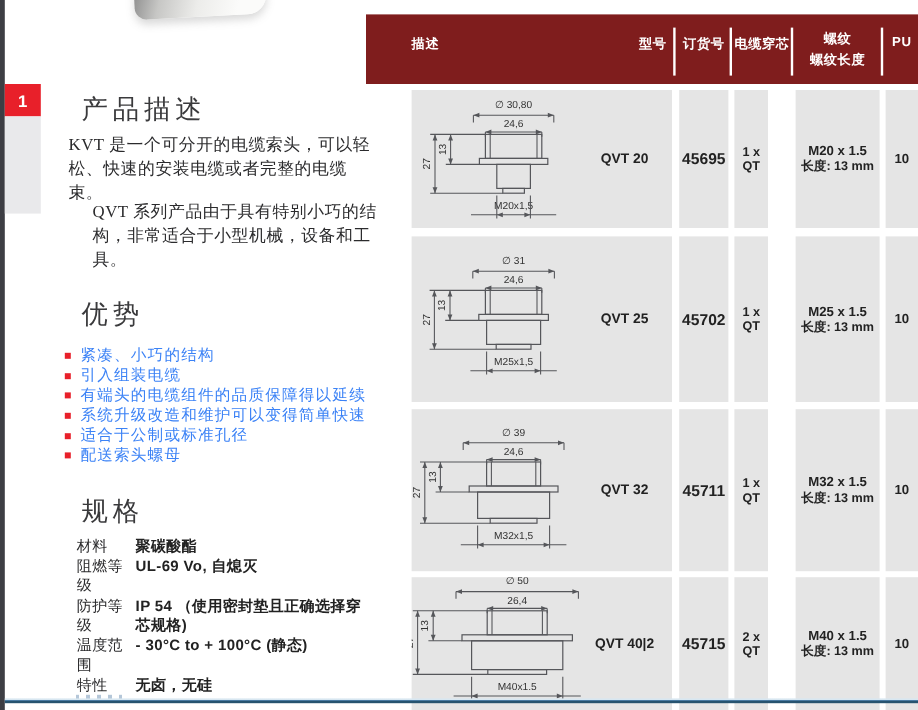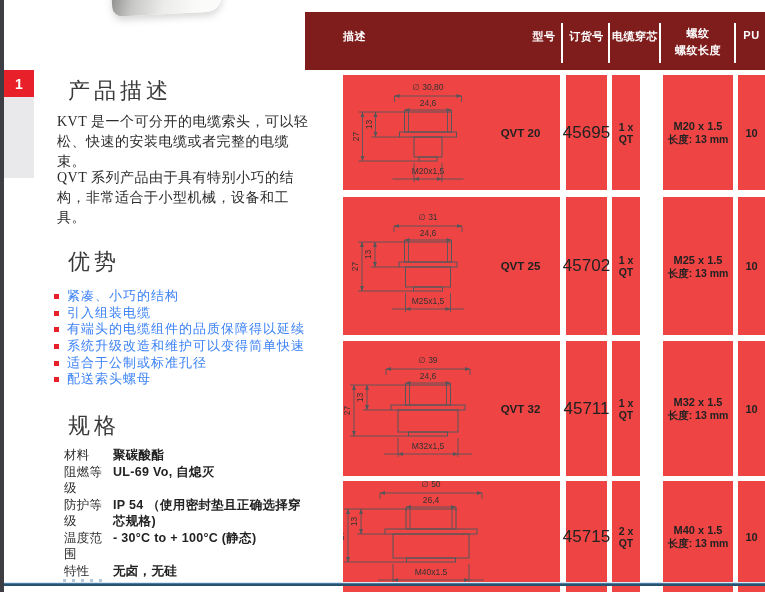--- a/index.html
+++ b/index.html
@@ -31,28 +31,28 @@
       font-family:"Liberation Serif","DejaVu Serif",serif;}
   .spec-value{width:192px;flex:0 0 192px;color:#222;font-weight:600;}
   
   .gtable{position:absolute;left:305px;top:12px;width:460px;height:580px;}
   .ghead{position:absolute;left:0;top:0;width:460px;height:58px;background:#7f1d1d;color:#fff;}
   .ghead .hl{position:absolute;font-size:11px;font-weight:bold;letter-spacing:.5px;text-align:center;}
   .sep{position:absolute;top:11px;height:40px;width:1.5px;background:#fff;}
   .s1{left:256px}.s2{left:303px}.s3{left:354px}.s4{left:429px}
   .grow{position:absolute;left:0;width:460px;}
   .r0{top:63px;height:115px}.r1{top:185px;height:138px}.r2{top:329px;height:135px}.r3{top:469px;height:111px}
-  .cell{position:absolute;top:0;height:100%;background:#ef4444;display:flex;flex-direction:column;
+  .cell{position:absolute;top:0;height:100%;background:#e5e5e5;display:flex;flex-direction:column;
       align-items:center;justify-content:center;text-align:center;}
   .c1{left:38px;width:217px;display:block;}
   .c2{left:261px;width:41px}.c3{left:307px;width:28px}.c4{left:358px;width:70px}.c5{left:433px;width:27px}
   .gland{position:absolute;left:0;top:0;}
   .model{position:absolute;left:138px;top:0;width:79px;height:100%;display:flex;align-items:center;
       justify-content:center;font-weight:bold;font-size:11.5px;color:#222;}
-  .order{font-weight:normal;font-size:17px;color:#222;}
+  .order{font-weight:bold;font-size:13px;color:#222;}
   .cores{font-weight:bold;font-size:10.5px;color:#222;}
   .thr1{font-weight:bold;font-size:11px;color:#222;line-height:14px;}
   .thr2{font-weight:600;font-size:10.5px;color:#222;line-height:13px;}
   .pu{font-weight:bold;font-size:11px;color:#222;}
   
   .bluebar{position:absolute;left:4px;top:582px;width:761px;height:4px;
       background:linear-gradient(#d8e7f1 0 1px,#4a7ba3 1px 2px,#27536f 2px 4px);}
   .frag{position:absolute;left:63px;top:579px;width:42px;height:5px;opacity:.45;
       background:repeating-linear-gradient(90deg,#5a82aa 0 3px,transparent 3px 9px);}
 </style>
@@ -63,21 +63,21 @@
   <div class="edge-line"></div>
   <div class="photo-remnant"></div>
 
   <div class="tab-red">
     <span>1</span>
   </div>
   <div class="tab-gray"></div>
 
   <div class="h-cjk" style="top:76px;">产品描述</div>
   <div class="para" style="top:112px;">KVT 是一个可分开的电缆索头，可以轻松、快速的安装电缆或者完整的电缆束。</div>
-  <div class="para" style="top:168px;">QVT 系列产品由于具有特别小巧的结构，非常适合于小型机械，设备和工具。</div>
+  <div class="para" style="top:168px;margin-left:20px;">QVT 系列产品由于具有特别小巧的结构，非常适合于小型机械，设备和工具。</div>
 
   <div class="h-cjk" style="top:247px;">优势</div>
   <ul class="adv-list">
     <li><span class="sq"></span><span>紧凑、小巧的结构</span></li>
     <li><span class="sq"></span><span>引入组装电缆</span></li>
     <li><span class="sq"></span><span>有端头的电缆组件的品质保障得以延续</span></li>
     <li><span class="sq"></span><span>系统升级改造和维护可以变得简单快速</span></li>
     <li><span class="sq"></span><span>适合于公制或标准孔径</span></li>
     <li><span class="sq"></span><span>配送索头螺母</span></li>
   </ul>
@@ -324,20 +324,21 @@
             <line x1="1" y1="28" x2="63" y2="28" stroke="#55565a" stroke-width="0.9"></line>
             <line x1="14" y1="53" x2="42" y2="53" stroke="#55565a" stroke-width="0.9"></line>
             <line x1="1" y1="81" x2="63.5" y2="81" stroke="#55565a" stroke-width="0.9"></line>
             <text x="88" y="94" fill="#333" font-size="8.5" text-anchor="middle" font-family="Liberation Sans, DejaVu Sans, sans-serif">M40x1.5</text>
             <line x1="35" y1="99" x2="141" y2="99" stroke="#55565a" stroke-width="0.9"></line>
             <polygon points="50,99 55,97 55,101" fill="#55565a"></polygon>
             <polygon points="126,99 121,97 121,101" fill="#55565a"></polygon>
             <line x1="50" y1="83" x2="50" y2="102" stroke="#55565a" stroke-width="0.9"></line>
             <line x1="126" y1="83" x2="126" y2="102" stroke="#55565a" stroke-width="0.9"></line>
           </svg>
+        <div class="model">QVT 40|2</div>
       </div>
       <div class="cell c2">
           <span class="order">45715</span>
         </div>
       <div class="cell c3">
           <span class="cores">2 x QT</span>
         </div>
       <div class="cell c4">
         <span class="thr1">M40 x 1.5</span>
         <span class="thr2">长度: 13 mm</span>

